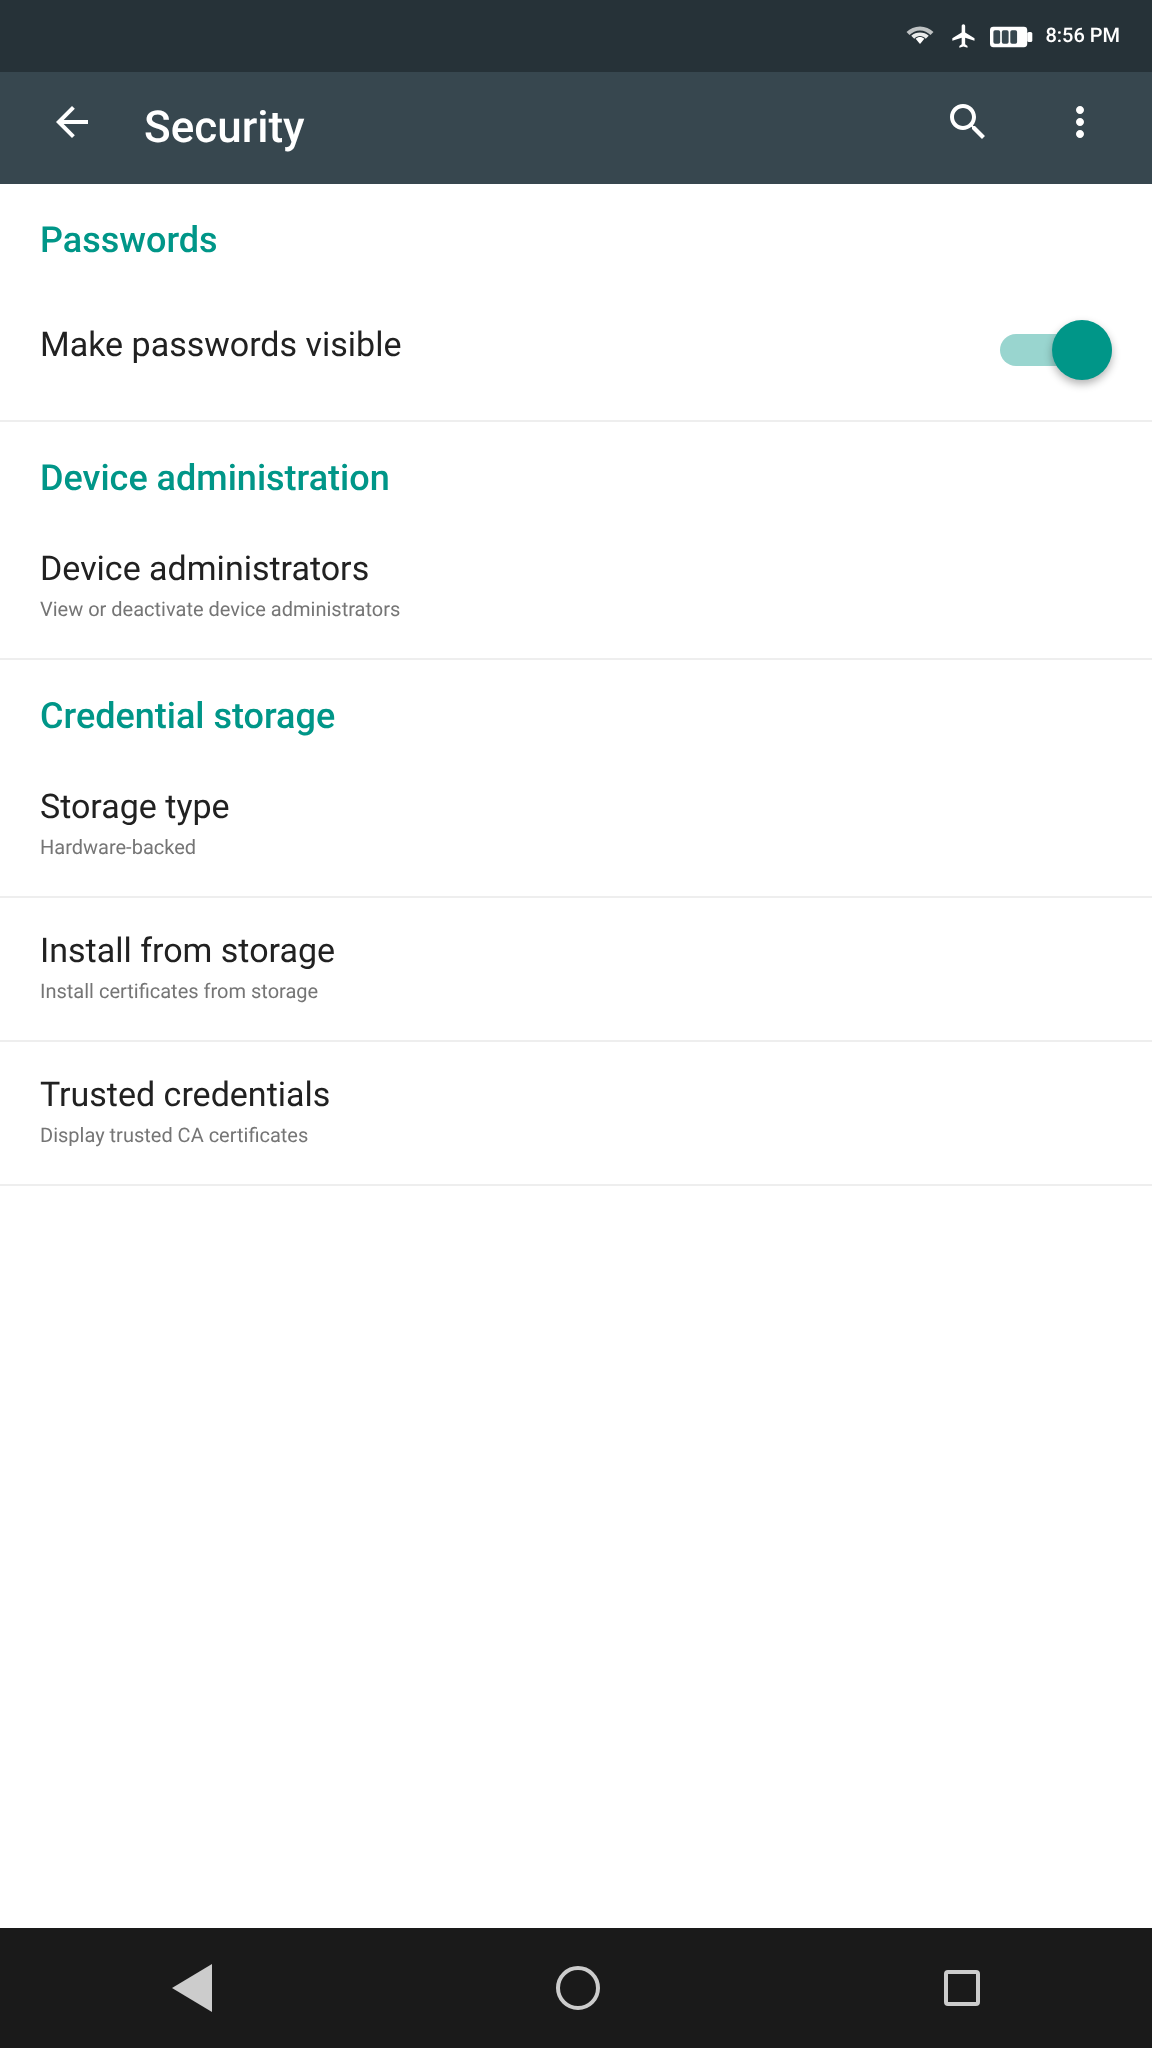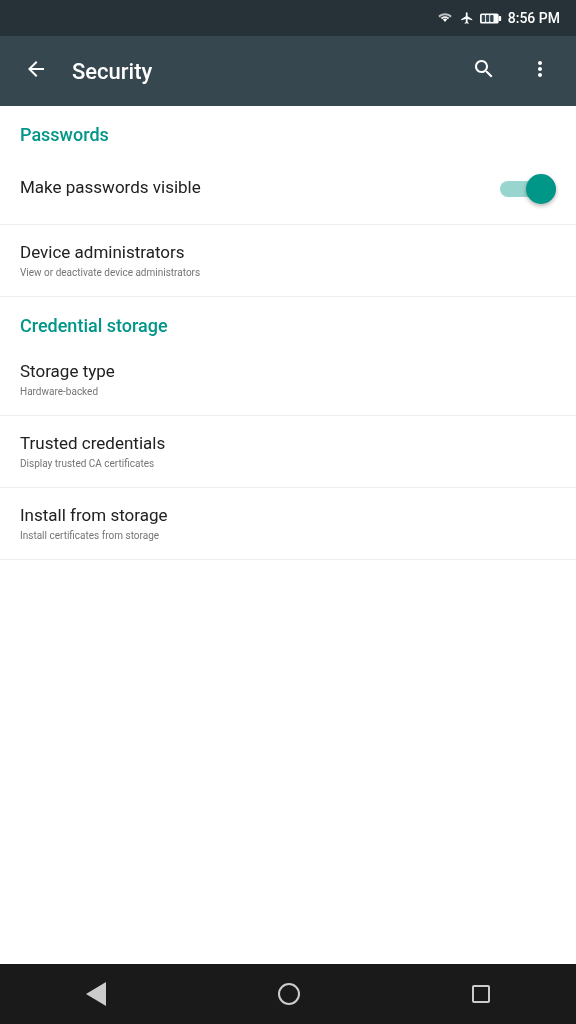--- a/index.html
+++ b/index.html
@@ -23,28 +23,28 @@
       padding: 0 16px;
       gap: 8px;
     }
     .status-icons {
       display: flex;
       align-items: center;
       gap: 6px;
     }
     .status-time {
       color: #fff;
-      font-size: 14px;
+      font-size: 10px;
       font-weight: 500;
     }
 
     
     .app-bar {
       width: 100%;
-      height: 70px;
+      height: 56px;
       background: #37474f;
       display: flex;
       align-items: center;
       padding: 0 16px;
       gap: 16px;
     }
     .app-bar-title {
       color: #fff;
       font-size: 22px;
       font-weight: 500;
@@ -242,49 +242,50 @@
   <div class="setting-item">
     <div class="setting-item-text">
       <div class="setting-title">Make passwords visible</div>
     </div>
     <div class="toggle">
       <div class="toggle-track"></div>
       <div class="toggle-thumb"></div>
     </div>
   </div>
 
+  <div class="section-header">Device administration</div>
 
   <div class="setting-item">
     <div class="setting-item-text">
       <div class="setting-title">Device administrators</div>
       <div class="setting-subtitle">View or deactivate device administrators</div>
     </div>
   </div>
 
 
   <div class="section-header">Credential storage</div>
 
   <div class="setting-item">
     <div class="setting-item-text">
       <div class="setting-title">Storage type</div>
       <div class="setting-subtitle">Hardware-backed</div>
     </div>
   </div>
 
   <div class="setting-item">
     <div class="setting-item-text">
+      <div class="setting-title">Install from storage</div>
+      <div class="setting-subtitle">Install certificates from storage</div>
+    </div>
+  </div>
+
+  <div class="setting-item">
+    <div class="setting-item-text">
       <div class="setting-title">Trusted credentials</div>
       <div class="setting-subtitle">Display trusted CA certificates</div>
-    </div>
-  </div>
-
-  <div class="setting-item">
-    <div class="setting-item-text">
-      <div class="setting-title">Install from storage</div>
-      <div class="setting-subtitle">Install certificates from storage</div>
     </div>
   </div>
 
 </div>
 
 <div class="nav-bar">
   <div class="nav-btn">
     <div class="nav-back"></div>
   </div>
   <div class="nav-btn">

